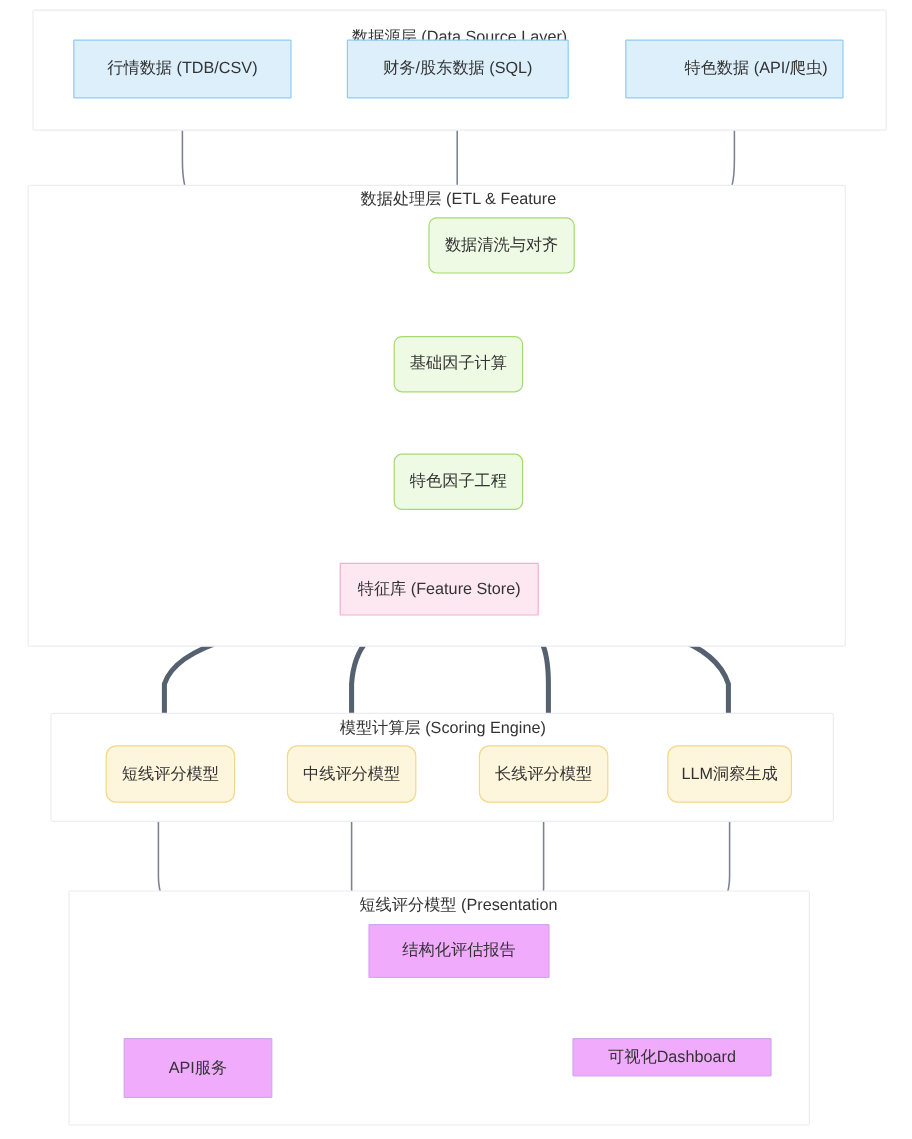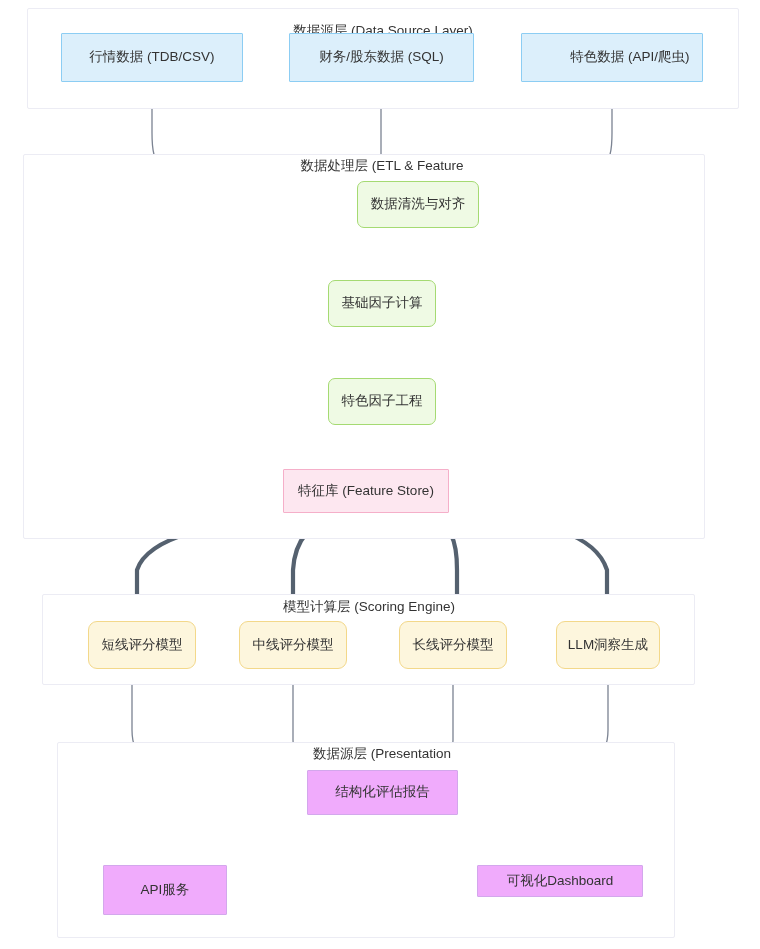--- a/index.html
+++ b/index.html
@@ -119,21 +119,21 @@
   </svg>
 
   <div id="clusters-layer">
       <div class="cluster" style="left: 27px; top: 8px; width: 712px; height: 101px;"></div>
       <div class="cluster-label" style="left: 383px; top: 24px;">数据源层 (Data Source Layer)</div>
       <div class="cluster" style="left: 23px; top: 154px; width: 682px; height: 385px;"></div>
       <div class="cluster-label" style="left: 382px; top: 159px;">数据处理层 (ETL &amp; Feature</div>
       <div class="cluster" style="left: 42px; top: 594px; width: 653px; height: 91px;"></div>
       <div class="cluster-label" style="left: 369px; top: 600px;">模型计算层 (Scoring Engine)</div>
       <div class="cluster" style="left: 57px; top: 742px; width: 618px; height: 196px;"></div>
-      <div class="cluster-label" style="left: 382px; top: 747px;">数据源层 (Presentation</div>
+      <div class="cluster-label" style="left: 382px; top: 747px;">短线评分模型 (Presentation</div>
     </div>
   <div id="nodes-layer">
       <div class="node src" style="left: 61px; top: 33px; width: 182px; height: 49px;">
         <span>行情数据 (TDB/CSV)</span>
       </div>
       <div class="node src" style="left: 289px; top: 33px; width: 185px; height: 49px;">
         <span>财务/股东数据 (SQL)</span>
       </div>
       <div class="node src" style="left: 521px; top: 33px; width: 182px; height: 49px; padding-left: 36px;">
         <span>特色数据 (API/爬虫)</span>

